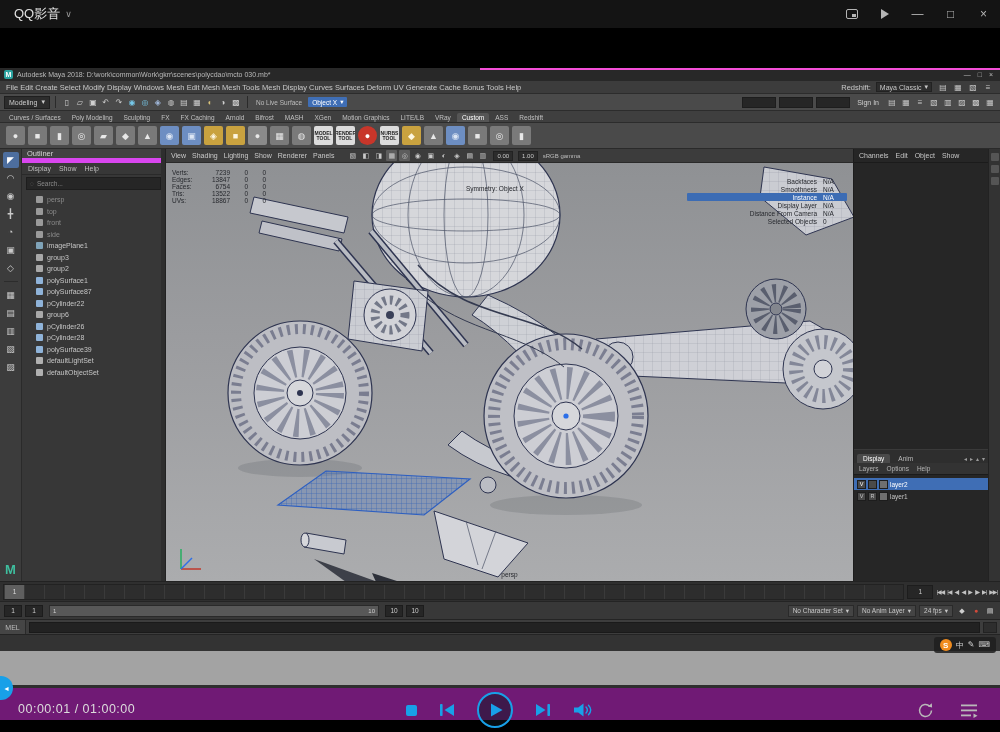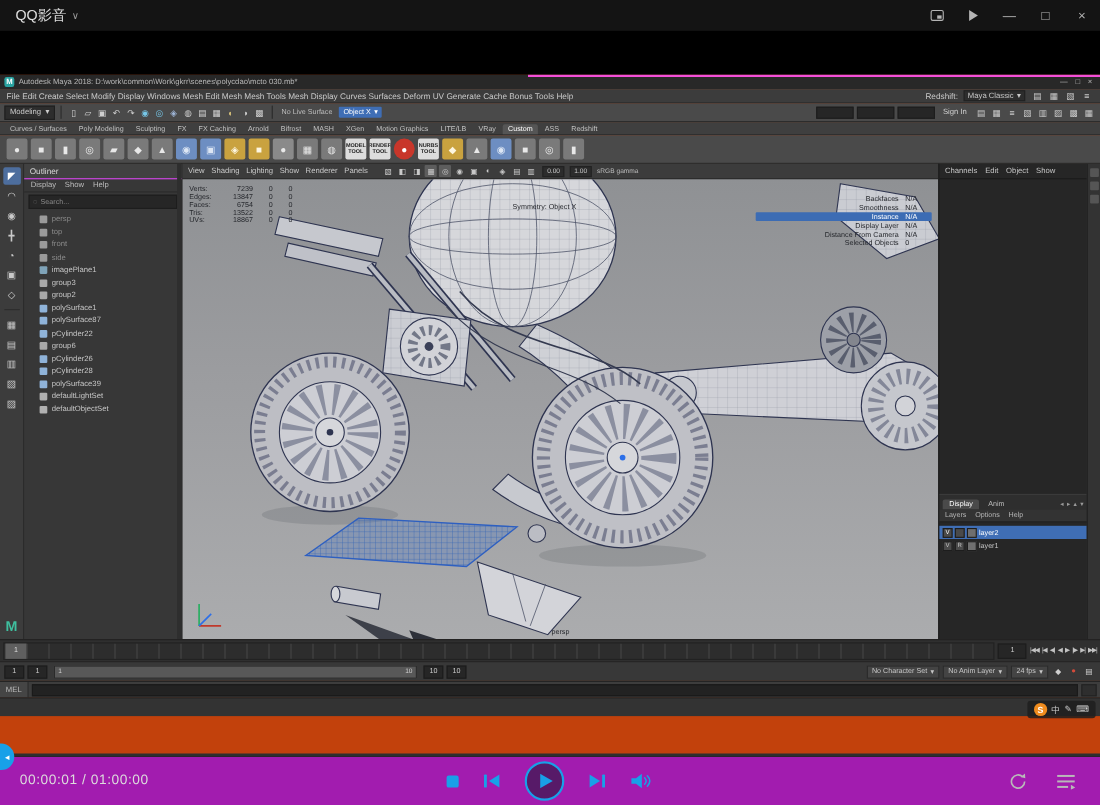--- a/index.html
+++ b/index.html
@@ -9,21 +9,21 @@
 .titlebar{position:absolute;left:0;top:0;right:0;height:28px;background:#141414;display:flex;align-items:center;color:#e0e0e0;z-index:40}
 .tb-left{display:flex;align-items:center;gap:5px;padding:0 14px;font-size:13px;cursor:pointer;z-index:2}
 .tb-chev{font-size:9px;color:#9a9a9a}
 .tb-title{position:absolute;left:0;right:0;text-align:center;font-size:12px;color:#cfcfcf}
 .tb-right{margin-left:auto;display:flex;align-items:center;z-index:2}
 .tb-btn{width:33px;height:28px;display:flex;align-items:center;justify-content:center;font-size:12px;color:#b5b5b5;cursor:pointer}
 .ic-mini{width:12px;height:10px;border:1px solid #b5b5b5;border-radius:2px;position:relative}
 .ic-mini::after{content:"";position:absolute;right:1px;bottom:1px;width:4px;height:3px;background:#b5b5b5}
 .ic-lib{width:0;height:0;border-left:8px solid #b5b5b5;border-top:5px solid transparent;border-bottom:5px solid transparent}
 
-.maya{position:absolute;left:0;top:68px;width:1000px;height:619px;background:#c2410c;color:#c8c8c8;font-size:8px;z-index:1}
+.maya{position:absolute;left:0;top:68px;width:1000px;height:619px;background:#a3a3a3;color:#c8c8c8;font-size:8px;z-index:1}
 .m-title{position:absolute;left:0;top:0;right:0;height:13px;background:#282828;display:flex;align-items:center;gap:4px;padding:0 4px;font-size:7px;color:#b9b9b9}
 .m-title::before{content:"";position:absolute;right:0;top:0;width:52%;height:2px;background:#f44fd8}
 .m-logo{width:9px;height:9px;background:#2aa3a0;color:#fff;font-size:7px;font-weight:bold;display:flex;align-items:center;justify-content:center;border-radius:2px}
 .mwc{margin-left:auto;display:flex;gap:7px;font-size:7px;color:#bbb;padding-right:3px}
 .m-menu{position:absolute;left:0;top:13px;right:0;height:13px;background:#3c3c3c;display:flex;align-items:center;gap:8px;padding:0 6px;font-size:7.5px;border-bottom:1px solid #2c2c2c}
 .m-menu .menu-item{cursor:pointer;white-space:nowrap}
 .m-menu-right{margin-left:auto;display:flex;align-items:center;gap:5px}
 .ws-select{height:10px;background:#2d2d2d;border:1px solid #222;padding:0 3px;display:flex;align-items:center;gap:3px;font-size:7px}
 .m-status{position:absolute;left:0;top:26px;right:0;height:17px;background:#4a4a4a;display:flex;align-items:center;gap:3px;padding:0 4px;border-bottom:1px solid #2c2c2c}
 .sl-select{height:13px;background:#2d2d2d;border:1px solid #1f1f1f;color:#ccc;font-size:7px;display:flex;align-items:center;gap:4px;padding:0 4px}
@@ -43,21 +43,21 @@
 .chip-g{font-size:9px;line-height:10px;color:#e8e8e8}
 .chip-t{font-size:5px;line-height:5px;font-weight:bold;text-align:center;color:#222}
 
 .m-main{position:absolute;left:0;top:81px;right:0;height:432px;background:#333}
 .toolbox{position:absolute;left:0;top:0;width:22px;height:432px;background:#3c3c3c;display:flex;flex-direction:column;align-items:center;padding-top:3px;gap:2px;border-right:1px solid #2a2a2a}
 .tool{width:16px;height:16px;display:flex;align-items:center;justify-content:center;font-size:9px;color:#c9c9c9;border-radius:2px;cursor:pointer}
 .tool.sel{background:#4d6e9e;color:#fff}
 .tool-sep{width:14px;height:1px;background:#2c2c2c;margin:3px 0}
 .tb-maya-logo{margin-top:auto;margin-bottom:4px;color:#3fbf9f;font-weight:bold;font-size:13px}
 .outliner{position:absolute;left:22px;top:0;width:144px;height:432px;background:#373737;border-right:1px solid #222}
-.ol-head{height:14px;background:#414141;display:flex;align-items:center;padding:0 5px;font-size:7.5px;color:#d5d5d5;border-bottom:1px solid #d946ef}
+.ol-head{height:14px;background:#414141;display:flex;align-items:center;padding:0 5px;font-size:7.5px;color:#d5d5d5;border-bottom:5px solid #d946ef}
 .ol-menus{height:12px;display:flex;gap:8px;align-items:center;padding:0 6px;font-size:7px;color:#bdbdbd;border-bottom:1px solid #2a2a2a}
 .ol-search{height:13px;margin:2px 4px;background:#262626;border:1px solid #1d1d1d;display:flex;align-items:center;gap:3px;padding:0 3px;font-size:6.5px;color:#8a8a8a}
 .ol-list{padding:2px 0}
 .ol-row{height:11.5px;display:flex;align-items:center;gap:4px;padding-left:14px;font-size:7px;color:#c6c6c6;cursor:pointer}
 .ol-row.dim{color:#8a8a8a}
 .ol-ico{width:7px;height:7px;border-radius:1px;background:#9a9a9a;flex:none}
 .ol-scroll{position:absolute;right:0;top:0;width:4px;height:432px;background:#2e2e2e}
 .viewport{position:absolute;left:166px;top:0;width:687px;height:432px;background:#3c3c3c}
 .vp-bar{height:14px;background:#3c3c3c;display:flex;align-items:center;gap:5px;padding:0 5px;font-size:7px;color:#c9c9c9;border-bottom:1px solid #2a2a2a}
 .vp-ico{width:11px;height:11px;display:flex;align-items:center;justify-content:center;font-size:7px;border-radius:1px;cursor:pointer}
@@ -113,21 +113,21 @@
 .m-help{position:absolute;left:0;top:566px;right:0;height:17px;background:#333;border-top:1px solid #242424}
 
 .ime-bar{position:absolute;right:4px;top:637px;display:flex;align-items:center;gap:4px;background:rgba(30,30,30,.85);padding:2px 6px;border-radius:3px;z-index:46}
 .ime-logo{width:12px;height:12px;border-radius:50%;background:#f08c1e;color:#fff;font-size:8px;font-weight:bold;display:flex;align-items:center;justify-content:center}
 .ime-it{font-size:8px;color:#cfcfcf;cursor:pointer}
 .wm1{position:absolute;right:26px;top:652px;font-size:21px;color:rgba(205,205,205,.55);letter-spacing:4px;z-index:45;font-family:"DejaVu Serif","Liberation Serif",serif}
 .wm2{position:absolute;right:8px;top:681px;font-size:22px;color:rgba(205,205,205,.5);letter-spacing:1px;z-index:45;font-family:"DejaVu Serif","Liberation Serif",serif}
 .progress{position:absolute;left:0;right:0;top:685px;height:3px;background:#2e2e2e;z-index:44;cursor:pointer}
 .progress-played{height:100%;background:var(--accent,#18a0e8)}
 .side-tab{position:absolute;left:0;top:676px;width:13px;height:24px;background:var(--accent,#18a0e8);border-radius:0 12px 12px 0;display:flex;align-items:center;justify-content:center;color:#fff;font-size:8px;z-index:46;cursor:pointer}
-.controls{position:absolute;left:0;right:0;bottom:0;height:44px;background:#a21caf;z-index:40}
+.controls{position:absolute;left:0;right:0;bottom:12px;height:32px;background:#701a75;z-index:40}
 .time{position:absolute;left:18px;top:14px;font-size:12.5px;color:#dcdcdc;letter-spacing:.5px}
 .c-center{position:absolute;left:50%;top:0;height:44px;transform:translateX(-50%);display:flex;align-items:center;gap:22px}
 .c-btn{display:flex;align-items:center;justify-content:center;cursor:pointer}
 .stop-sq{width:11px;height:11px;background:var(--accent,#18a0e8);border-radius:2px}
 .play-btn{width:36px;height:36px;border:2px solid var(--accent,#18a0e8);border-radius:50%;display:flex;align-items:center;justify-content:center;background:rgba(12,24,34,.5);cursor:pointer}
 .c-right{position:absolute;right:22px;top:0;height:44px;display:flex;align-items:center;gap:26px}
 </style>
 </head>
 <body>
 

